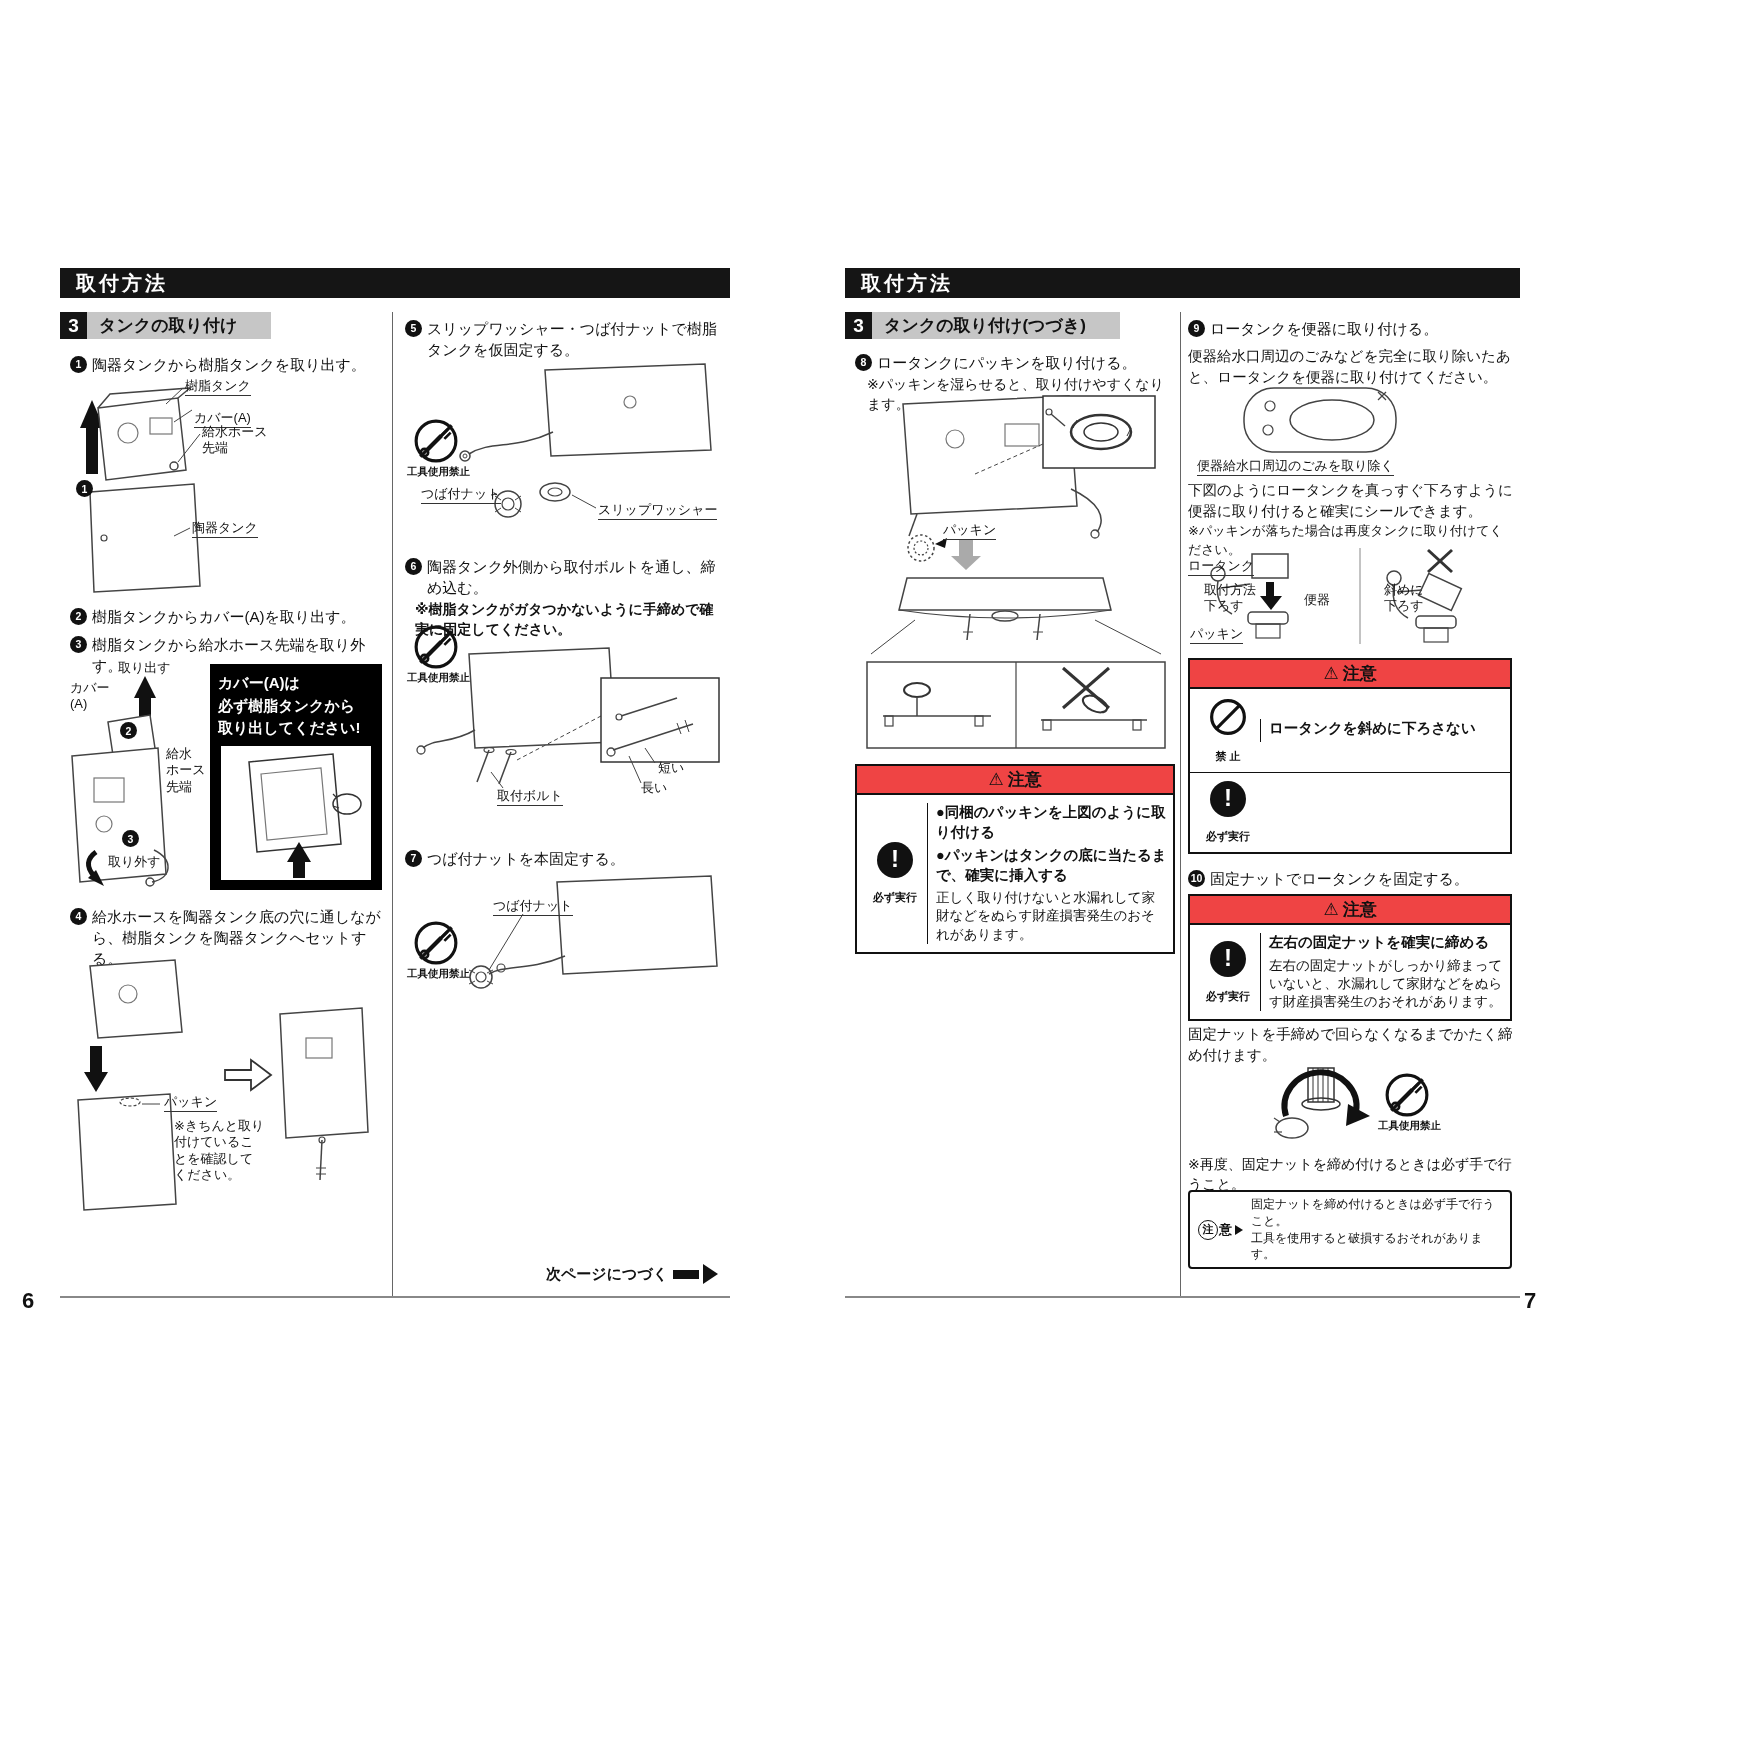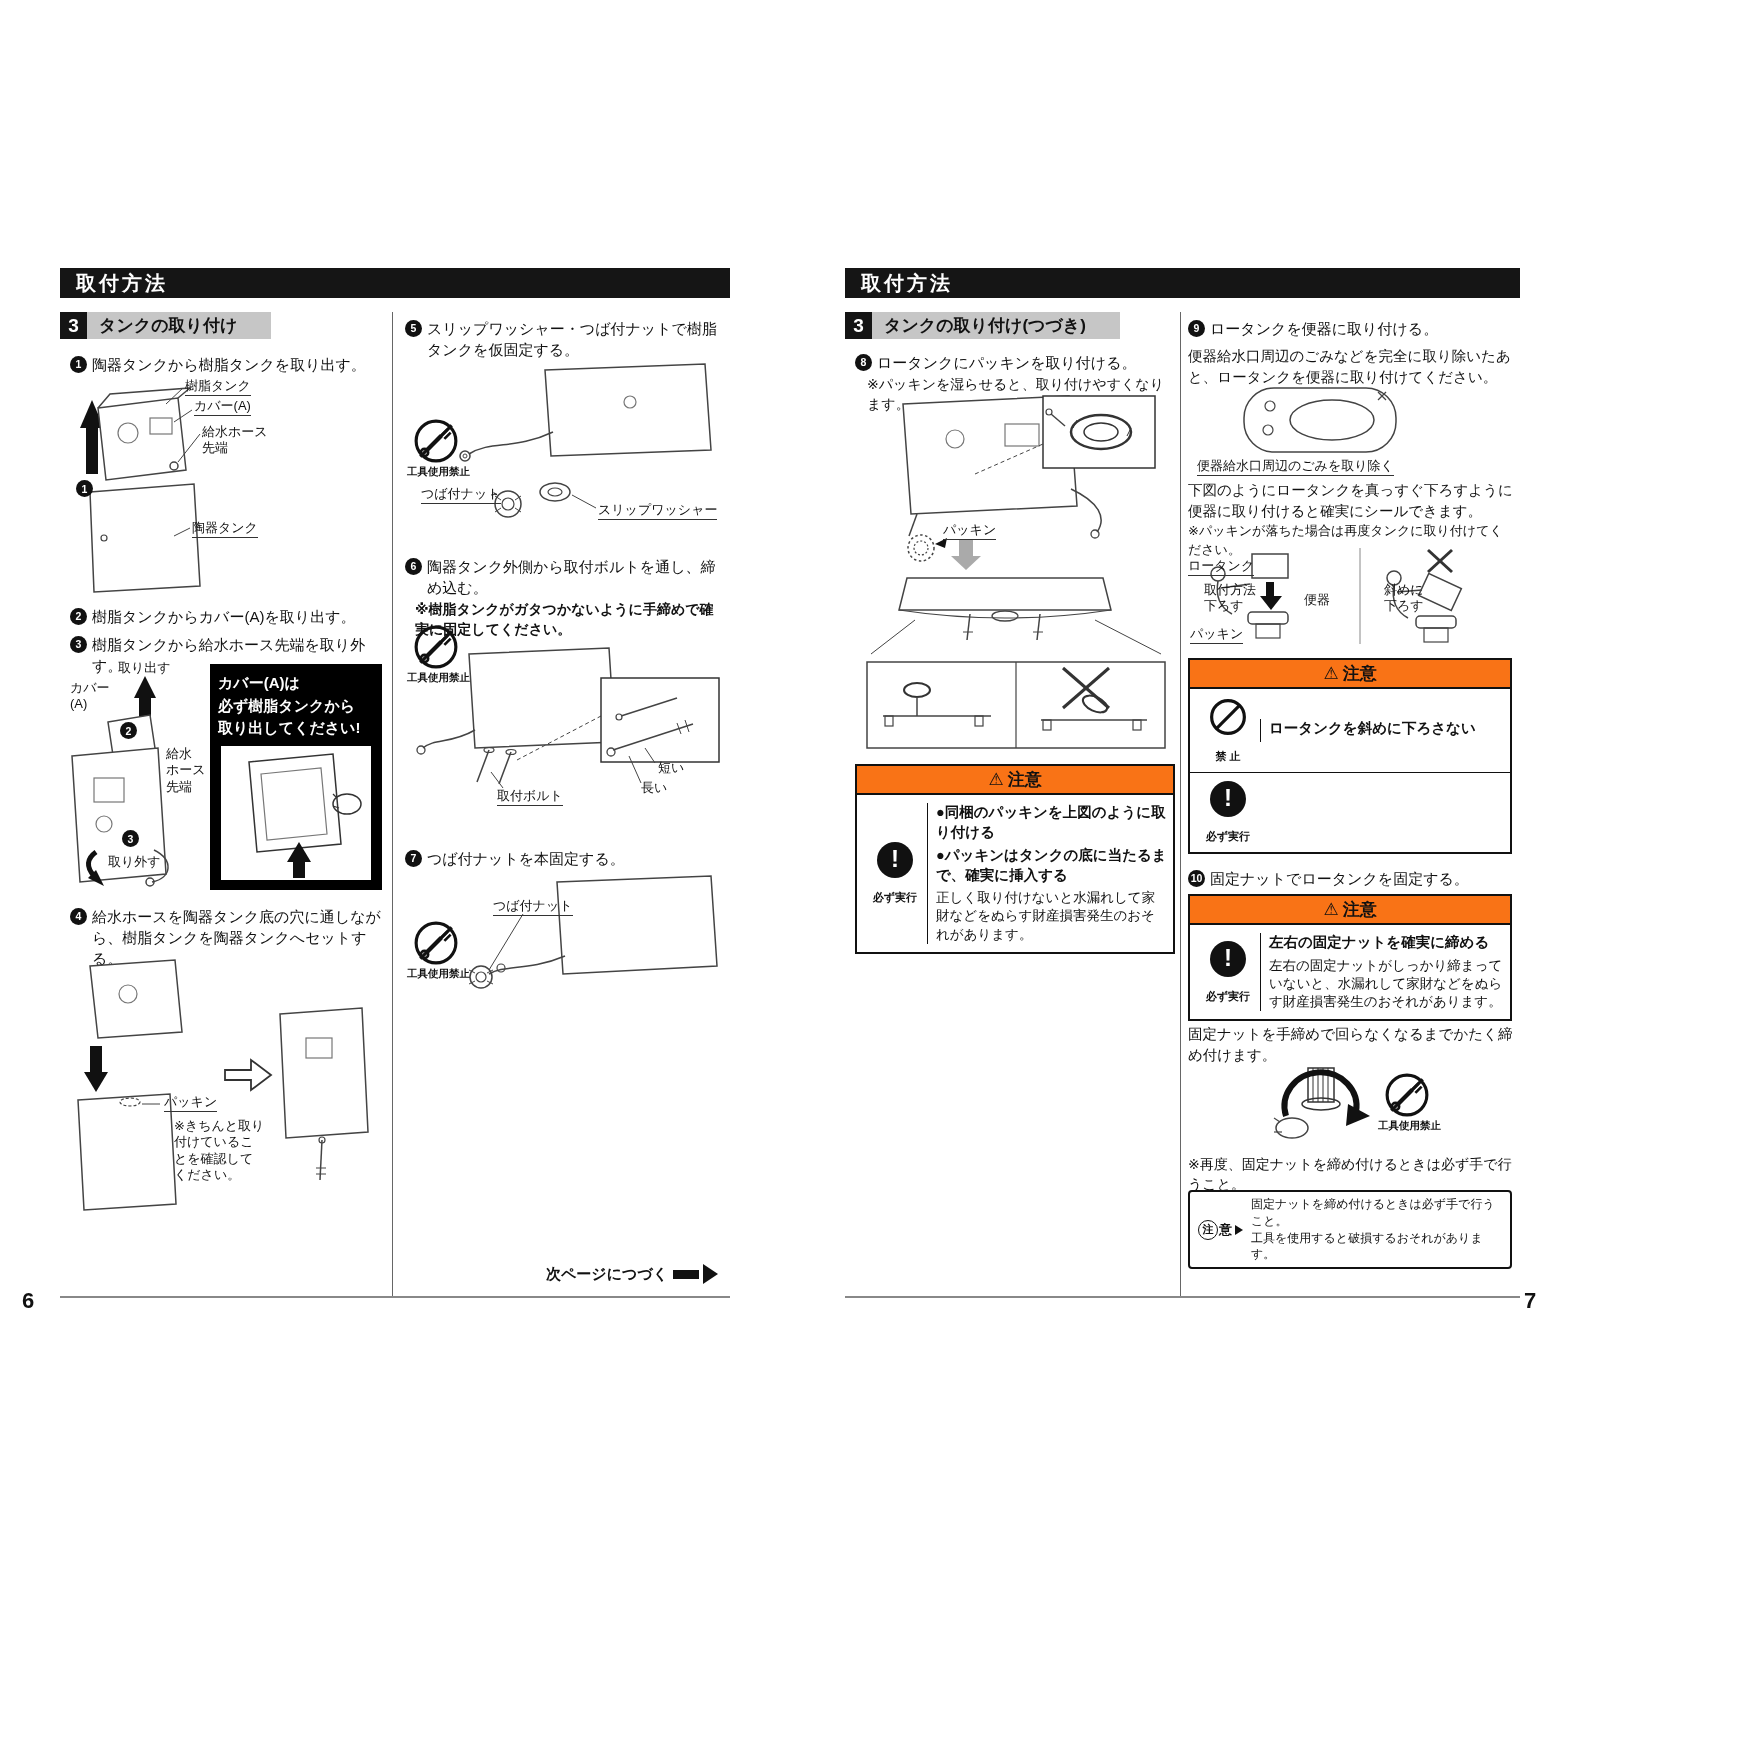--- a/index.html
+++ b/index.html
@@ -30,21 +30,21 @@
   .lbl { position:absolute; font-size:13px; line-height:1.25; white-space:pre-line; }
   .lbl.u { border-bottom:1px solid #333; padding-bottom:1px; white-space:nowrap; }
   .no-tools { position:absolute; width:58px; text-align:center; }
   .no-tools svg { width:46px; height:46px; display:block; margin:0 auto; }
   .nt-label { font-size:10.5px; font-weight:bold; margin-top:1px; white-space:nowrap; }
   .do-circle { width:36px; height:36px; border-radius:50%; background:#111; color:#fff; font-weight:bold;
                font-size:24px; line-height:34px; text-align:center; }
   .ban-circle svg { width:40px; height:40px; display:block; }
   .icon-label { font-size:11px; font-weight:bold; margin-top:12px; white-space:nowrap; }
   .caution { position:absolute; border:2px solid #111; background:#fff; }
-  .c-hd { background:#f97316; border-bottom:2px solid #111; text-align:center; font-weight:bold;
+  .c-hd { background:#ef4444; border-bottom:2px solid #111; text-align:center; font-weight:bold;
           font-size:17px; padding:2px 0; }
   .c-hd .wtri { margin-right:4px; font-weight:normal; }
   .c-row { display:flex; align-items:center; padding:8px 6px; }
   .c-row + .c-row { border-top:1.5px solid #111; }
   .c-icon { flex:0 0 64px; display:flex; flex-direction:column; align-items:center; }
   .c-text { flex:1; border-left:1.5px solid #111; padding-left:8px; font-size:13.5px; line-height:1.35; }
   .c-head { font-weight:bold; font-size:14.5px; margin-bottom:4px; }
   .blackbox { position:absolute; background:#000; color:#fff; font-weight:bold; font-size:15px;
               line-height:1.5; padding:8px 8px; }
   .inset { position:absolute; background:#fff; }
@@ -88,21 +88,21 @@
       <rect x="80" y="40" width="22" height="16" fill="none" stroke="#777" stroke-width="1.2"></rect>
       <circle cx="104" cy="88" r="4" fill="none" stroke="#444" stroke-width="1.5"></circle>
       <polygon points="20,114 124,106 130,208 24,214" fill="#fff" stroke="#444" stroke-width="1.5"></polygon>
       <circle cx="34" cy="160" r="3" fill="none" stroke="#444" stroke-width="1.2"></circle>
       <line x1="113" y1="10" x2="96" y2="26" stroke="#444" stroke-width="1"></line>
       <line x1="122" y1="32" x2="104" y2="44" stroke="#444" stroke-width="1"></line>
       <line x1="130" y1="56" x2="108" y2="84" stroke="#444" stroke-width="1"></line>
       <line x1="120" y1="150" x2="104" y2="158" stroke="#444" stroke-width="1"></line>
     </svg>
     <div class="lbl u" style="left:115px; top:0px;">樹脂タンク</div>
-    <div class="lbl u" style="left:124px; top:20px;text-align:right;">カバー(A)</div>
+    <div class="lbl u" style="left:124px; top:32px;text-align:right;">カバー(A)</div>
     <div class="lbl" style="left:132px; top:46px;">給水ホース
 先端</div>
     <div class="lbl u" style="left:122px; top:142px;">陶器タンク</div>
     <span class="mk abs" style="left:6px; top:100px;">1</span>
   </div>
 
   <div class="blk step" style="left:10px; top:338px; width:315px;">
     <span class="mk">2</span>
     <span>樹脂タンクからカバー(A)を取り出す。</span>
   </div>

